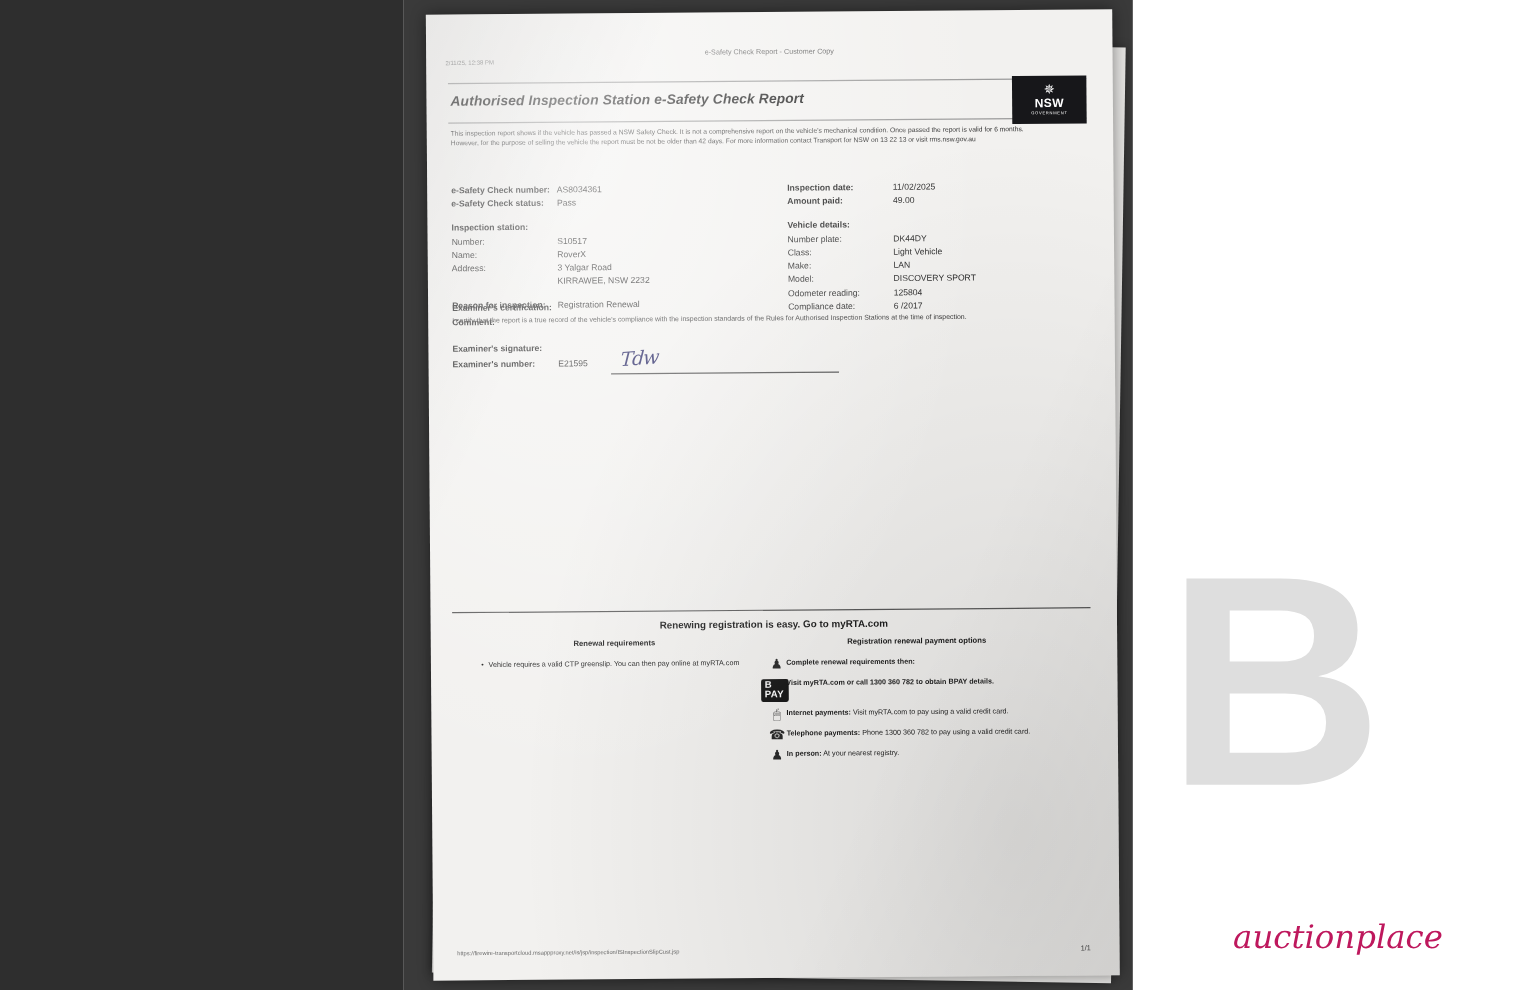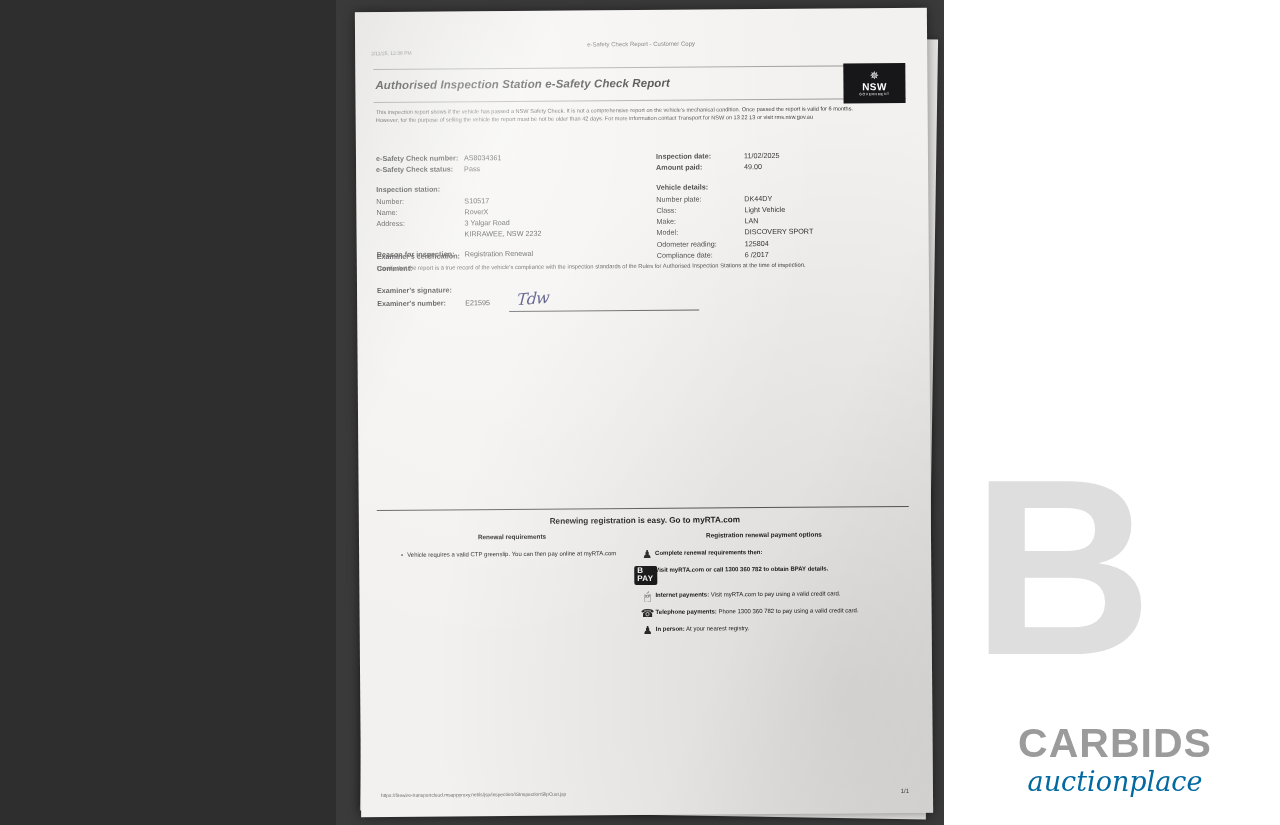--- a/index.html
+++ b/index.html
@@ -255,21 +255,21 @@
     font-weight: bold;
     color: #9b9b9b;
     letter-spacing: 1px;
   }
   .wm-auction {
     position: absolute;
     left: 0; top: 296px;
     width: 310px;
     text-align: center;
     font-size: 27px;
-    color: #0369a1;
+    color: #be185d;
     font-style: italic;
     font-family: "DejaVu Serif", serif;
   }
 </style>
 </head>
 <body>
 
 <div class="stage">
 
   <div class="gutter left"></div>
@@ -432,17 +432,16 @@
 
         <div class="url-footer">https://firewire-transportcloud.msappproxy.net/is/jsp/inspection/ISInspectionSlipCust.jsp</div>
         <div class="page-num">1/1</div>
 
       </div>
     </div>
   </div>
 
   <div class="watermark">
     <div class="wm-b">B</div>
-    <div class="wm-carbids">CARBIDS</div>
     <div class="wm-auction">auctionplace</div>
   </div>
 
 </div>
 
 </body></html>

